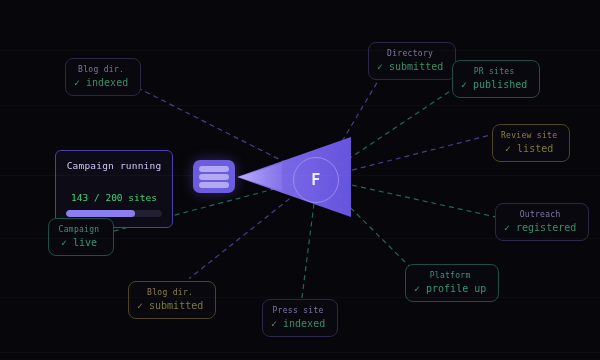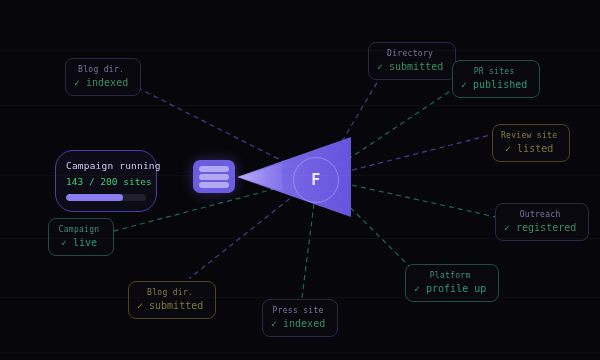--- a/index.html
+++ b/index.html
@@ -51,34 +51,34 @@
     border:1.5px solid rgba(168,152,250,0.75);
     display:flex;align-items:center;justify-content:center;
     color:#efeafd;
     font-size:15px;font-weight:bold;
     letter-spacing:0.5px;
   }
 
   
   #campaign-card{
     position:absolute;
-    left:55px;top:150px;width:102px;
+    left:55px;top:150px;width:118px;
     box-sizing:border-box;
     padding:9px 10px 10px 10px;
     background:#0d0b15;
     border:1px solid #4b3fa8;
-    border-radius:18px;
+    border-radius:6px;
     text-align:center;
   }
   #campaign-card .title{
     color:#cfc8f5;font-size:9.5px;letter-spacing:0.2px;
     white-space:nowrap;
   }
   #campaign-card .count{
-    color:#3fd07a;font-size:9.5px;margin-top:5px;
+    color:#3fd07a;font-size:9.5px;margin-top:21px;
     white-space:nowrap;
   }
   #campaign-card .track{
     margin-top:7px;height:7px;border-radius:4px;
     background:#221f30;overflow:hidden;
   }
   #campaign-card .fill{
     height:100%;border-radius:4px;background:#8b7cf0;
   }
 

